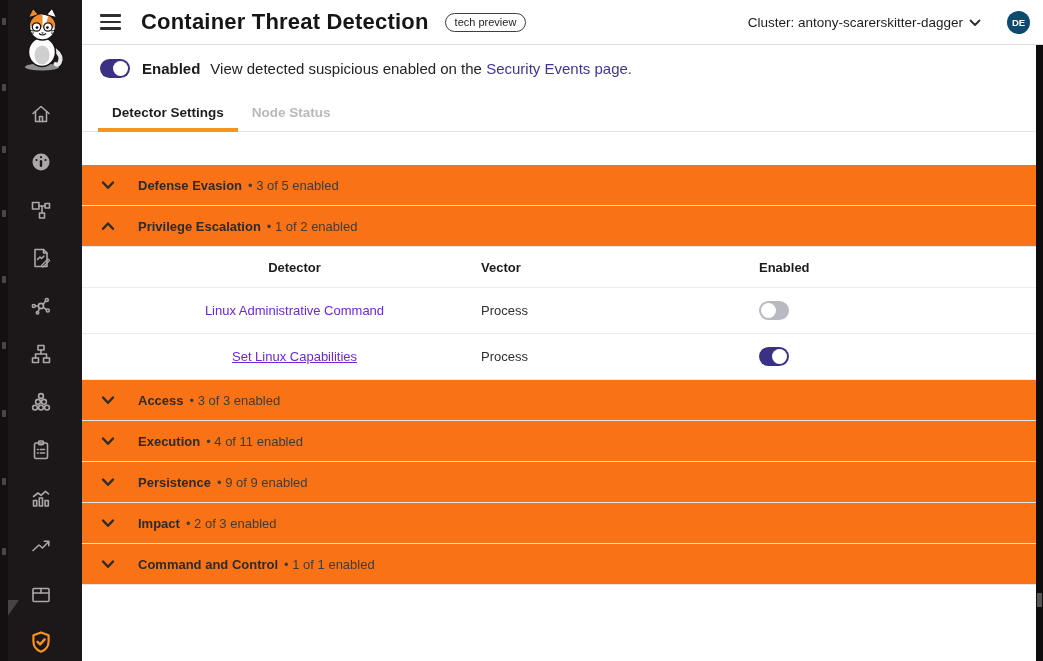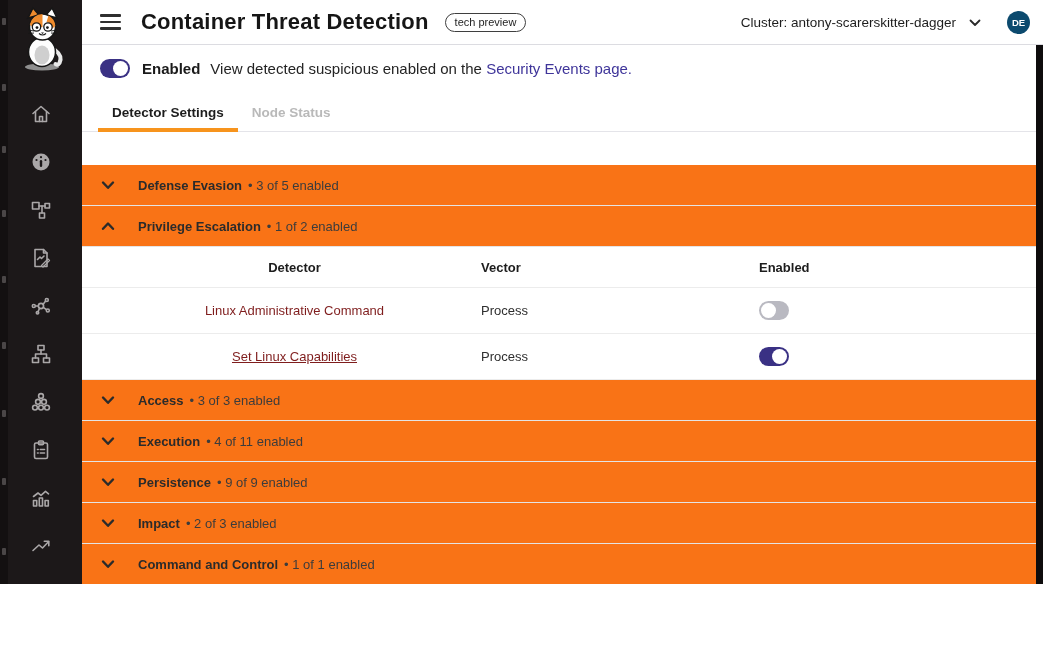--- a/index.html
+++ b/index.html
@@ -1,37 +1,37 @@
 <!DOCTYPE html>
 <html><head>
 <meta charset="utf-8">
 <style>
   html,body{margin:0;padding:0;}
   body{font-family:"Liberation Sans",sans-serif;background:#fff;}
-  #app{position:relative;width:1043px;height:584px;overflow:hidden;background:#fff;}
+  #app{position:relative;width:1043px;height:661px;overflow:hidden;background:#fff;}
 
   
   .sidebar{position:absolute;left:0;top:0;width:82px;height:661px;background:#1c1819;}
   .edge-strip{position:absolute;left:0;top:0;width:8px;height:661px;background:#131011;}
   .edge-speck{position:absolute;left:2px;width:4px;height:7px;background:#4a4647;border-radius:1px;}
   .logo{position:absolute;left:15px;top:6px;}
   .nav{position:absolute;left:0;top:92px;width:82px;display:flex;flex-direction:column;align-items:center;}
   .nav-item{width:82px;height:48px;display:flex;align-items:center;justify-content:center;cursor:pointer;}
   .nav-item svg{stroke:#aaa7a8;fill:none;stroke-width:1.6;stroke-linecap:round;stroke-linejoin:round;}
   .nav-item.active svg{stroke:#f7941d;}
   .corner-fold{position:absolute;left:0;top:600px;width:0;height:0;border-left:19px solid #474344;border-bottom:27px solid transparent;}
 
   
   .topbar{position:absolute;left:82px;top:0;width:961px;height:45px;background:#fff;border-bottom:1px solid #dcdce1;display:flex;align-items:center;padding:0;box-sizing:border-box;}
   .hamburger{margin-left:18px;width:21px;display:flex;flex-direction:column;gap:4px;cursor:pointer;}
   .hamburger span{display:block;height:2.5px;background:#2f2f2f;border-radius:1px;}
   .page-title{margin-left:20px;font-size:22px;font-weight:bold;color:#161616;letter-spacing:.2px;white-space:nowrap;}
   .badge{margin-left:16px;font-size:11px;color:#1f1f1f;border:1.5px solid #3f3f3f;border-radius:11px;padding:2.5px 9px;white-space:nowrap;}
   .topbar-right{margin-left:auto;display:flex;align-items:center;margin-right:13px;}
-  .cluster-select{display:flex;align-items:center;gap:13px;font-size:13.5px;color:#1d1d1d;cursor:pointer;}
+  .cluster-select{display:flex;align-items:center;gap:6px;font-size:13.5px;color:#1d1d1d;cursor:pointer;}
   .avatar{margin-left:26px;width:23px;height:23px;border-radius:50%;background:#0c4a6e;color:#fff;font-size:9.5px;font-weight:bold;display:flex;align-items:center;justify-content:center;cursor:pointer;}
 
   
   .main{position:absolute;left:82px;top:45px;width:954px;height:616px;background:#fff;}
   .right-strip{position:absolute;left:1036px;top:45px;width:7px;height:616px;background:#0e0c0d;}
   .right-strip .thumb{position:absolute;left:1px;top:548px;width:5px;height:14px;background:#585455;}
 
   .enabled-row{display:flex;align-items:center;height:47px;padding-left:18px;}
   .switch{position:relative;width:30px;height:19px;border-radius:10px;cursor:pointer;flex:0 0 auto;}
   .switch .knob{position:absolute;top:2px;width:15px;height:15px;border-radius:50%;background:#fff;}
@@ -51,21 +51,21 @@
   .cat-row{display:flex;align-items:center;height:40px;background:#f97316;border-bottom:1px solid #e4e4e4;padding-left:18px;cursor:pointer;}
   .cat-chevron{width:16px;height:16px;flex:0 0 auto;margin-right:22px;display:flex;align-items:center;}
   .cat-chevron svg{stroke:#2b2b2b;fill:none;stroke-width:2.4;stroke-linecap:round;stroke-linejoin:round;}
   .cat-label{font-size:13px;font-weight:bold;color:#2b2b2b;}
   .cat-summary{font-size:13px;color:#3c3c3c;margin-left:6px;text-align:right;}
 
   .trow{display:grid;grid-template-columns:399px 278px 1fr;align-items:center;background:#fff;border-bottom:1px solid #ececec;}
   .trow.thead{height:40px;font-size:13px;font-weight:bold;color:#1d1d1d;}
   .trow.tbody{height:45px;font-size:13px;color:#2f2f2f;}
   .trow .c1{padding-left:26px;text-align:center;}
-  .det-link{color:#7f1d1d;text-decoration:none;cursor:pointer;}
+  .det-link{color:#6d28d9;text-decoration:none;cursor:pointer;}
   .det-link.underlined{text-decoration:underline;}
 </style>
 </head>
 <body>
 
 <div id="app">
 
   <div class="sidebar">
     <div class="logo">
       <svg width="54" height="66" viewBox="0 0 54 66">

